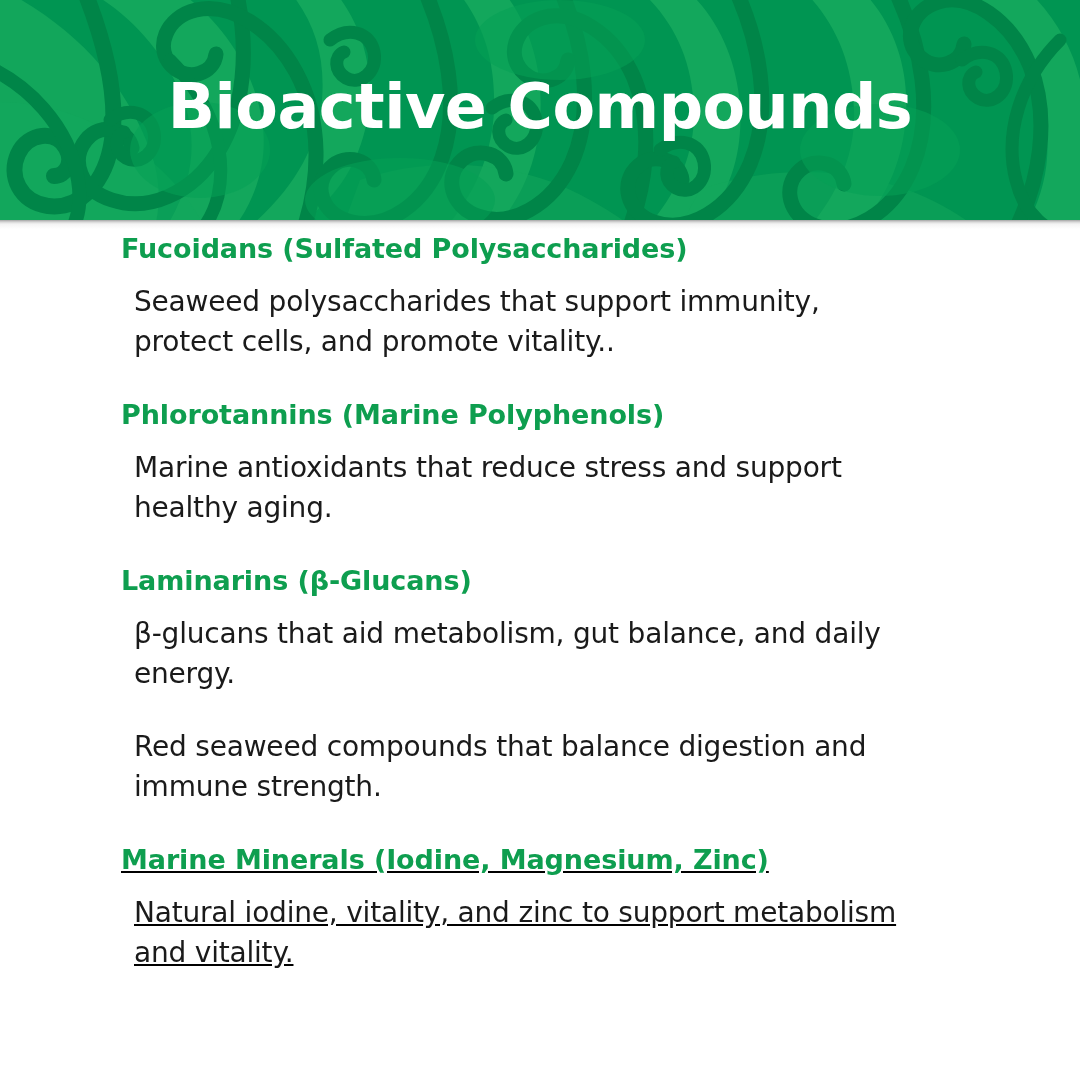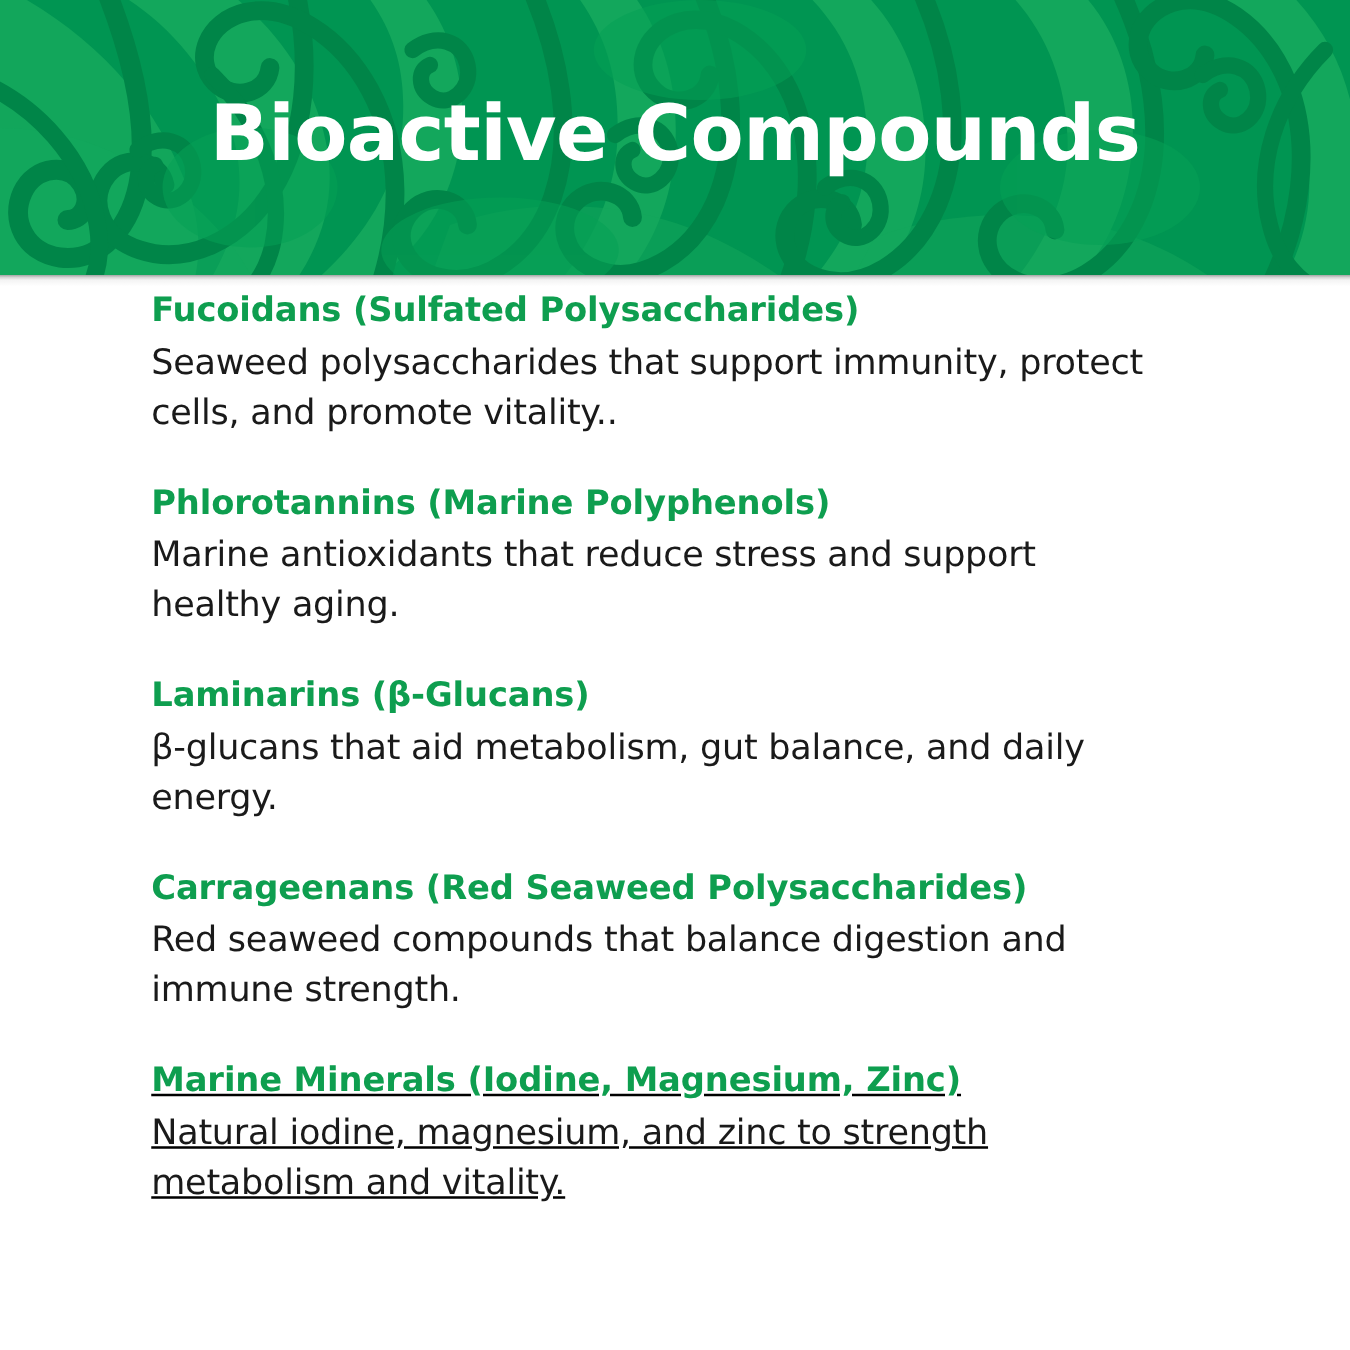--- a/index.html
+++ b/index.html
@@ -93,21 +93,21 @@
     margin: 0 0 1px 0;
     white-space: nowrap;
   }
   .compound-desc {
     color: #1A1A1A;
     font-family: "DejaVu Sans", "Liberation Sans", sans-serif;
     font-weight: 400;
     font-size: 28px;
     line-height: 40px;
     letter-spacing: -0.2px;
-    margin: 0;
+    margin: 13px;
     max-width: 850px;
   }
 </style>
 </head>
 <body>
 
 <div class="page">
 
   <div class="banner">
     <svg class="banner-pattern" viewBox="0 0 1080 220" preserveAspectRatio="none" xmlns="http://www.w3.org/2000/svg">
@@ -179,23 +179,22 @@
       <div class="compound-title">Phlorotannins (Marine Polyphenols)</div>
       <div class="compound-desc">Marine antioxidants that reduce stress and support healthy aging.</div>
     </div>
 
     <div class="compound-block">
       <div class="compound-title">Laminarins (β-Glucans)</div>
       <div class="compound-desc">β-glucans that aid metabolism, gut balance, and daily energy.</div>
     </div>
 
     <div class="compound-block">
-      <div class="compound-title">Carrageenans (Red Seaweed Polysaccharides)</div>
       <div class="compound-desc">Red seaweed compounds that balance digestion and immune strength.</div>
     </div>
 
     <div class="compound-block">
       <div class="compound-title">Marine Minerals (Iodine, Magnesium, Zinc)</div>
-      <div class="compound-desc">Natural iodine, magnesium, and zinc to strength metabolism and vitality.</div>
+      <div class="compound-desc">Natural iodine, vitality, and zinc to support metabolism and vitality.</div>
     </div>
 
   </div>
 </div>
 
 </body></html>

